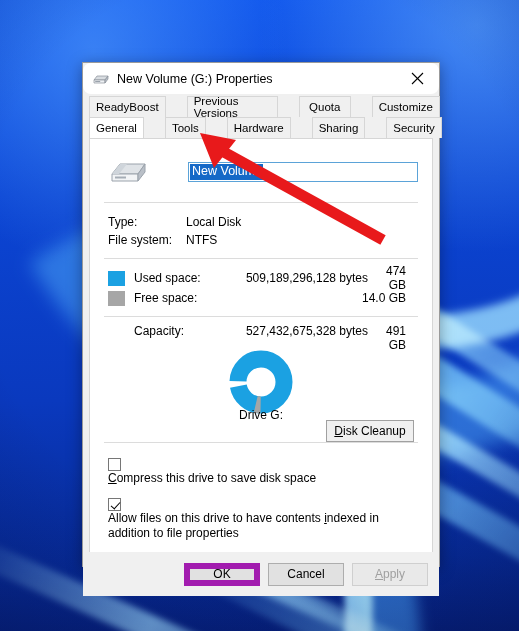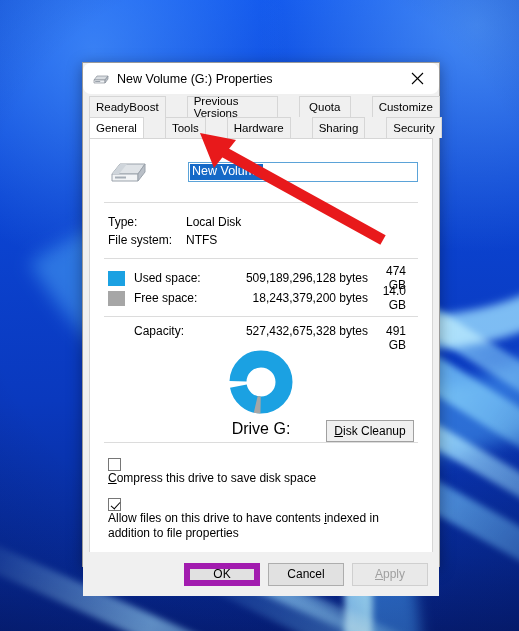--- a/index.html
+++ b/index.html
@@ -245,23 +245,23 @@
   .donut {
     position: absolute;
     left: 50%;
     transform: translateX(-50%);
     top: 0;
     width: 64px; height: 64px;
   }
   .drive-caption {
     position: absolute;
     left: 0; right: 0;
-    bottom: 4px;
+    bottom: 20px;
     text-align: center;
-    font-size: 16px;
+    font-size: 12px;
     color: #000;
   }
   .cleanup-btn {
     position: absolute;
     right: 4px;
     bottom: 0px;
     width: 88px; height: 22px;
     background: #f0f0f0;
     border: 1px solid #a0a0a0;
     font-size: 12px;
@@ -449,21 +449,20 @@
     <div class="space-block">
       <div class="space-row">
         <span class="swatch sw-used"></span>
         <span class="space-label">Used space:</span>
         <span class="space-bytes">509,189,296,128 bytes</span>
         <span class="space-gb">474 GB</span>
       </div>
       <div class="space-row">
         <span class="swatch sw-free"></span>
         <span class="space-label">Free space:</span>
-        <span class="space-bytes">18,243,379,200 bytes</span>
         <span class="space-gb">14.0 GB</span>
       </div>
     </div>
 
     <hr class="hr">
 
     <div class="capacity-block">
       <div class="cap-row">
         <span class="cap-label">Capacity:</span>
         <span class="cap-bytes">527,432,675,328 bytes</span>

